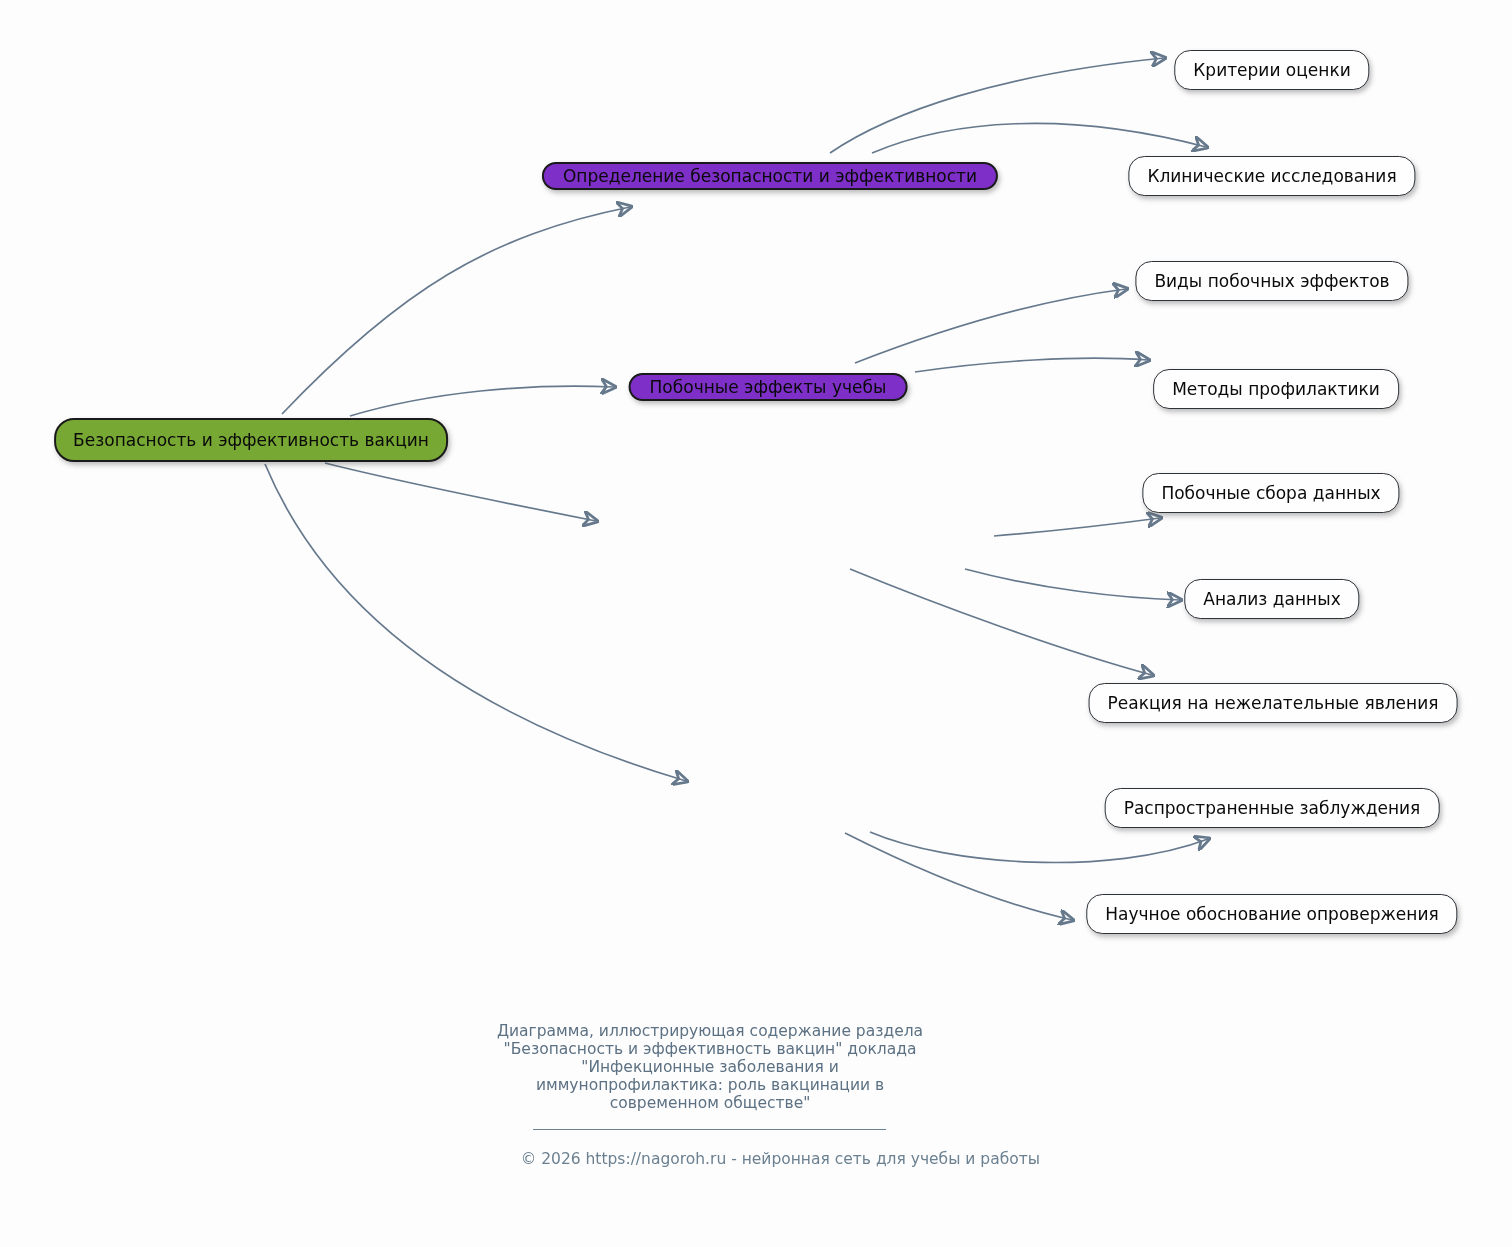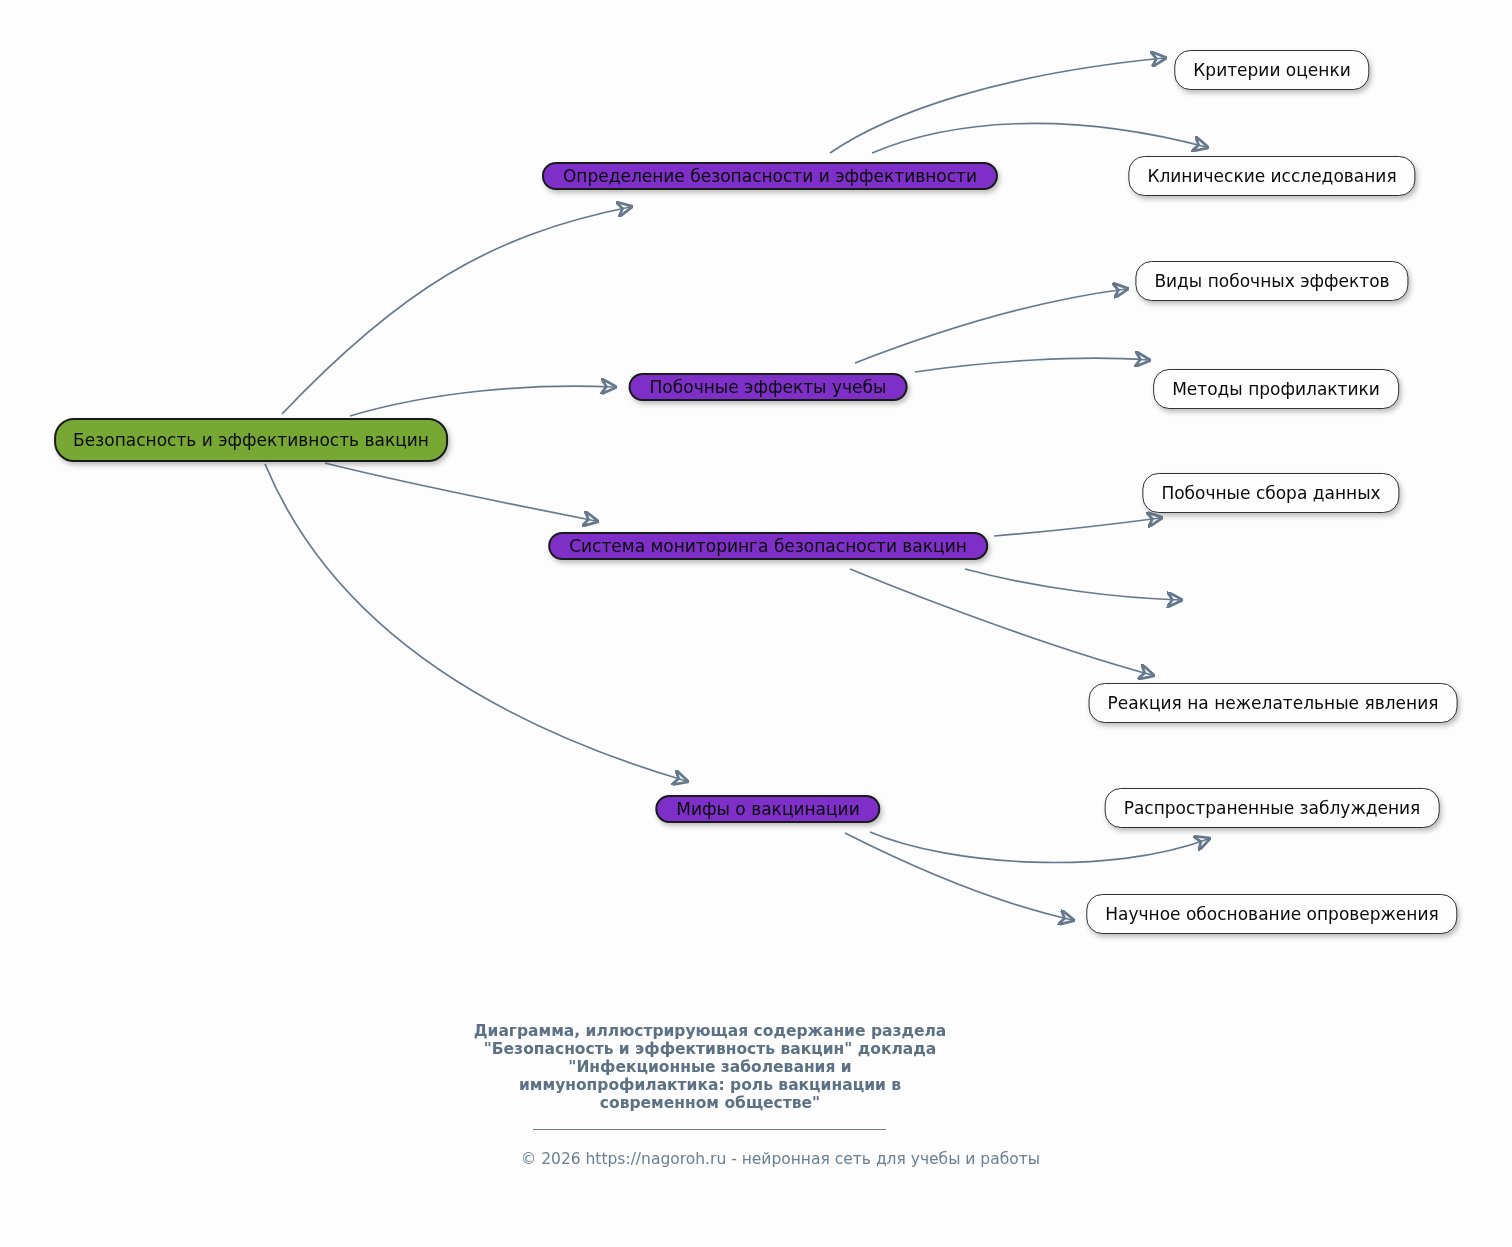--- a/index.html
+++ b/index.html
@@ -51,21 +51,21 @@
     background:var(--leaf-fill);
     border:1.5px solid var(--leaf-border);
     border-radius:16px;
     padding:9px 18px;
   }
 
   .caption{
     position:absolute;
     left:410px;top:1022px;width:600px;
     text-align:center;
-    font-weight:bold;
+    font-weight:normal;
     font-size:15.5px;
     line-height:18px;
     color:var(--caption-color);
     white-space:pre-line;
   }
   .separator{
     position:absolute;
     left:533px;top:1129px;width:353px;
     border-top:1px solid var(--footer-color);
   }
@@ -106,41 +106,38 @@
   <div class="node node-root" style="left:251px;top:440px">
     <span>Безопасность и эффективность вакцин</span>
   </div>
 
   <div class="node node-branch" style="left:770px;top:176px">
     <span>Определение безопасности и эффективности</span>
   </div>
   <div class="node node-branch" style="left:768px;top:387px">
     <span>Побочные эффекты учебы</span>
   </div>
-  <div class="node node-branch" style="left:768px;top:546px">
-    <span>Система мониторинга безопасности вакцин</span>
-  </div>
-  <div class="node node-branch" style="left:768px;top:809px">
-    <span>Мифы о вакцинации</span>
-  </div>
 
   <div class="node node-leaf" style="left:1272px;top:70px">
     <span>Критерии оценки</span>
   </div>
   <div class="node node-leaf" style="left:1272px;top:176px">
     <span>Клинические исследования</span>
   </div>
   <div class="node node-leaf" style="left:1272px;top:281px">
     <span>Виды побочных эффектов</span>
   </div>
   <div class="node node-leaf" style="left:1276px;top:389px">
     <span>Методы профилактики</span>
   </div>
   <div class="node node-leaf" style="left:1271px;top:493px">
     <span>Побочные сбора данных</span>
+  </div>
+  <div class="node node-leaf" style="left:1272px;top:599px">
+    <span>Анализ данных</span>
   </div>
   <div class="node node-leaf" style="left:1272px;top:808px">
     <span>Распространенные заблуждения</span>
   </div>
   <div class="node node-leaf" style="left:1273px;top:703px">
     <span>Реакция на нежелательные явления</span>
   </div>
   <div class="node node-leaf" style="left:1272px;top:914px">
     <span>Научное обоснование опровержения</span>
   </div>

